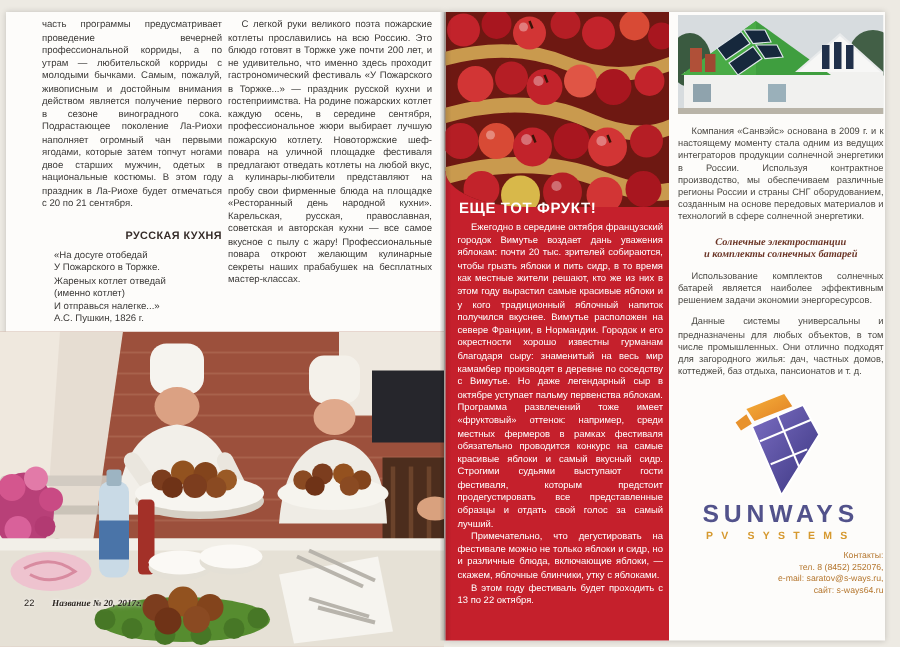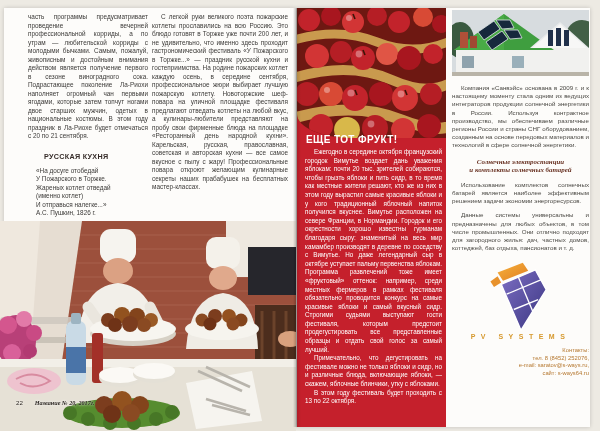--- a/index.html
+++ b/index.html
@@ -14,21 +14,21 @@
   #right-page{left:297px;top:8px;width:293px;height:419px;box-shadow:0 0 4px rgba(0,0,0,.18);}
   #gutter{position:absolute;left:293px;top:8px;width:8px;height:419px;z-index:6;
     background:linear-gradient(90deg,rgba(0,0,0,0) 0%,rgba(0,0,0,.25) 45%,rgba(0,0,0,.1) 55%,rgba(0,0,0,0) 100%);}
 
   .bodytext{font-size:6.4px;line-height:8.5px;text-align:justify;color:#3c3a38;}
   .indent{text-indent:9px;}
 
   
   #col1{position:absolute;left:28px;top:13px;width:120px;z-index:3;}
   #col2{position:absolute;left:152px;top:13px;width:136px;z-index:3;}
-  .rubric{font-size:7.2px;font-weight:bold;letter-spacing:.3px;color:#352b28;margin:11px 0 6px 16px;}
+  .rubric{font-size:7.2px;font-weight:bold;letter-spacing:.3px;color:#352b28;margin:11px 0 6px 0;text-align:right;}
   .quote div{font-size:6.4px;line-height:8.6px;color:#3c3a38;}
   .quote{margin-left:8px;}
   #chef-photo{position:absolute;left:0;top:221px;width:296px;height:210px;z-index:1;}
   #footer{position:absolute;left:16px;top:399px;z-index:5;color:#2b2520;font-size:6.2px;
     text-shadow:0 0 2px rgba(255,255,255,.85),0 0 4px rgba(255,255,255,.6);}
   #footer .issue{font-family:"Liberation Serif","DejaVu Serif",serif;font-style:italic;font-weight:bold;margin-left:10px;}
 
   
   #apple-photo{position:absolute;left:297px;top:8px;width:149px;height:130px;z-index:3;overflow:hidden;
     border-bottom-left-radius:55px 24px;}
@@ -295,20 +295,21 @@
       </defs>
       <polygon points="24,14 52,3 58,12 30,23" fill="url(#og)"></polygon>
       <polygon points="16,24 24,18 28,25 20,30" fill="#e8922c"></polygon>
       <polygon points="28,27 66,11 78,33 50,78" fill="url(#pg)" stroke="#ffffff" stroke-width="1.5"></polygon>
       <g stroke="#ffffff" stroke-width="1.5">
         <line x1="47" y1="19" x2="63" y2="57"></line>
         <line x1="34" y1="38" x2="72" y2="22"></line>
         <line x1="42" y1="55" x2="69" y2="44"></line>
       </g>
     </svg>
+    <div id="sunways-word">SUNWAYS</div>
     <div id="pv-systems">PV SYSTEMS</div>
   </div>
 
   <div id="contacts">
     <div>Контакты:</div>
     <div>тел. 8 (8452) 252076,</div>
     <div>e-mail: saratov@s-ways.ru,</div>
     <div>сайт: s-ways64.ru</div>
   </div>
 </div>

